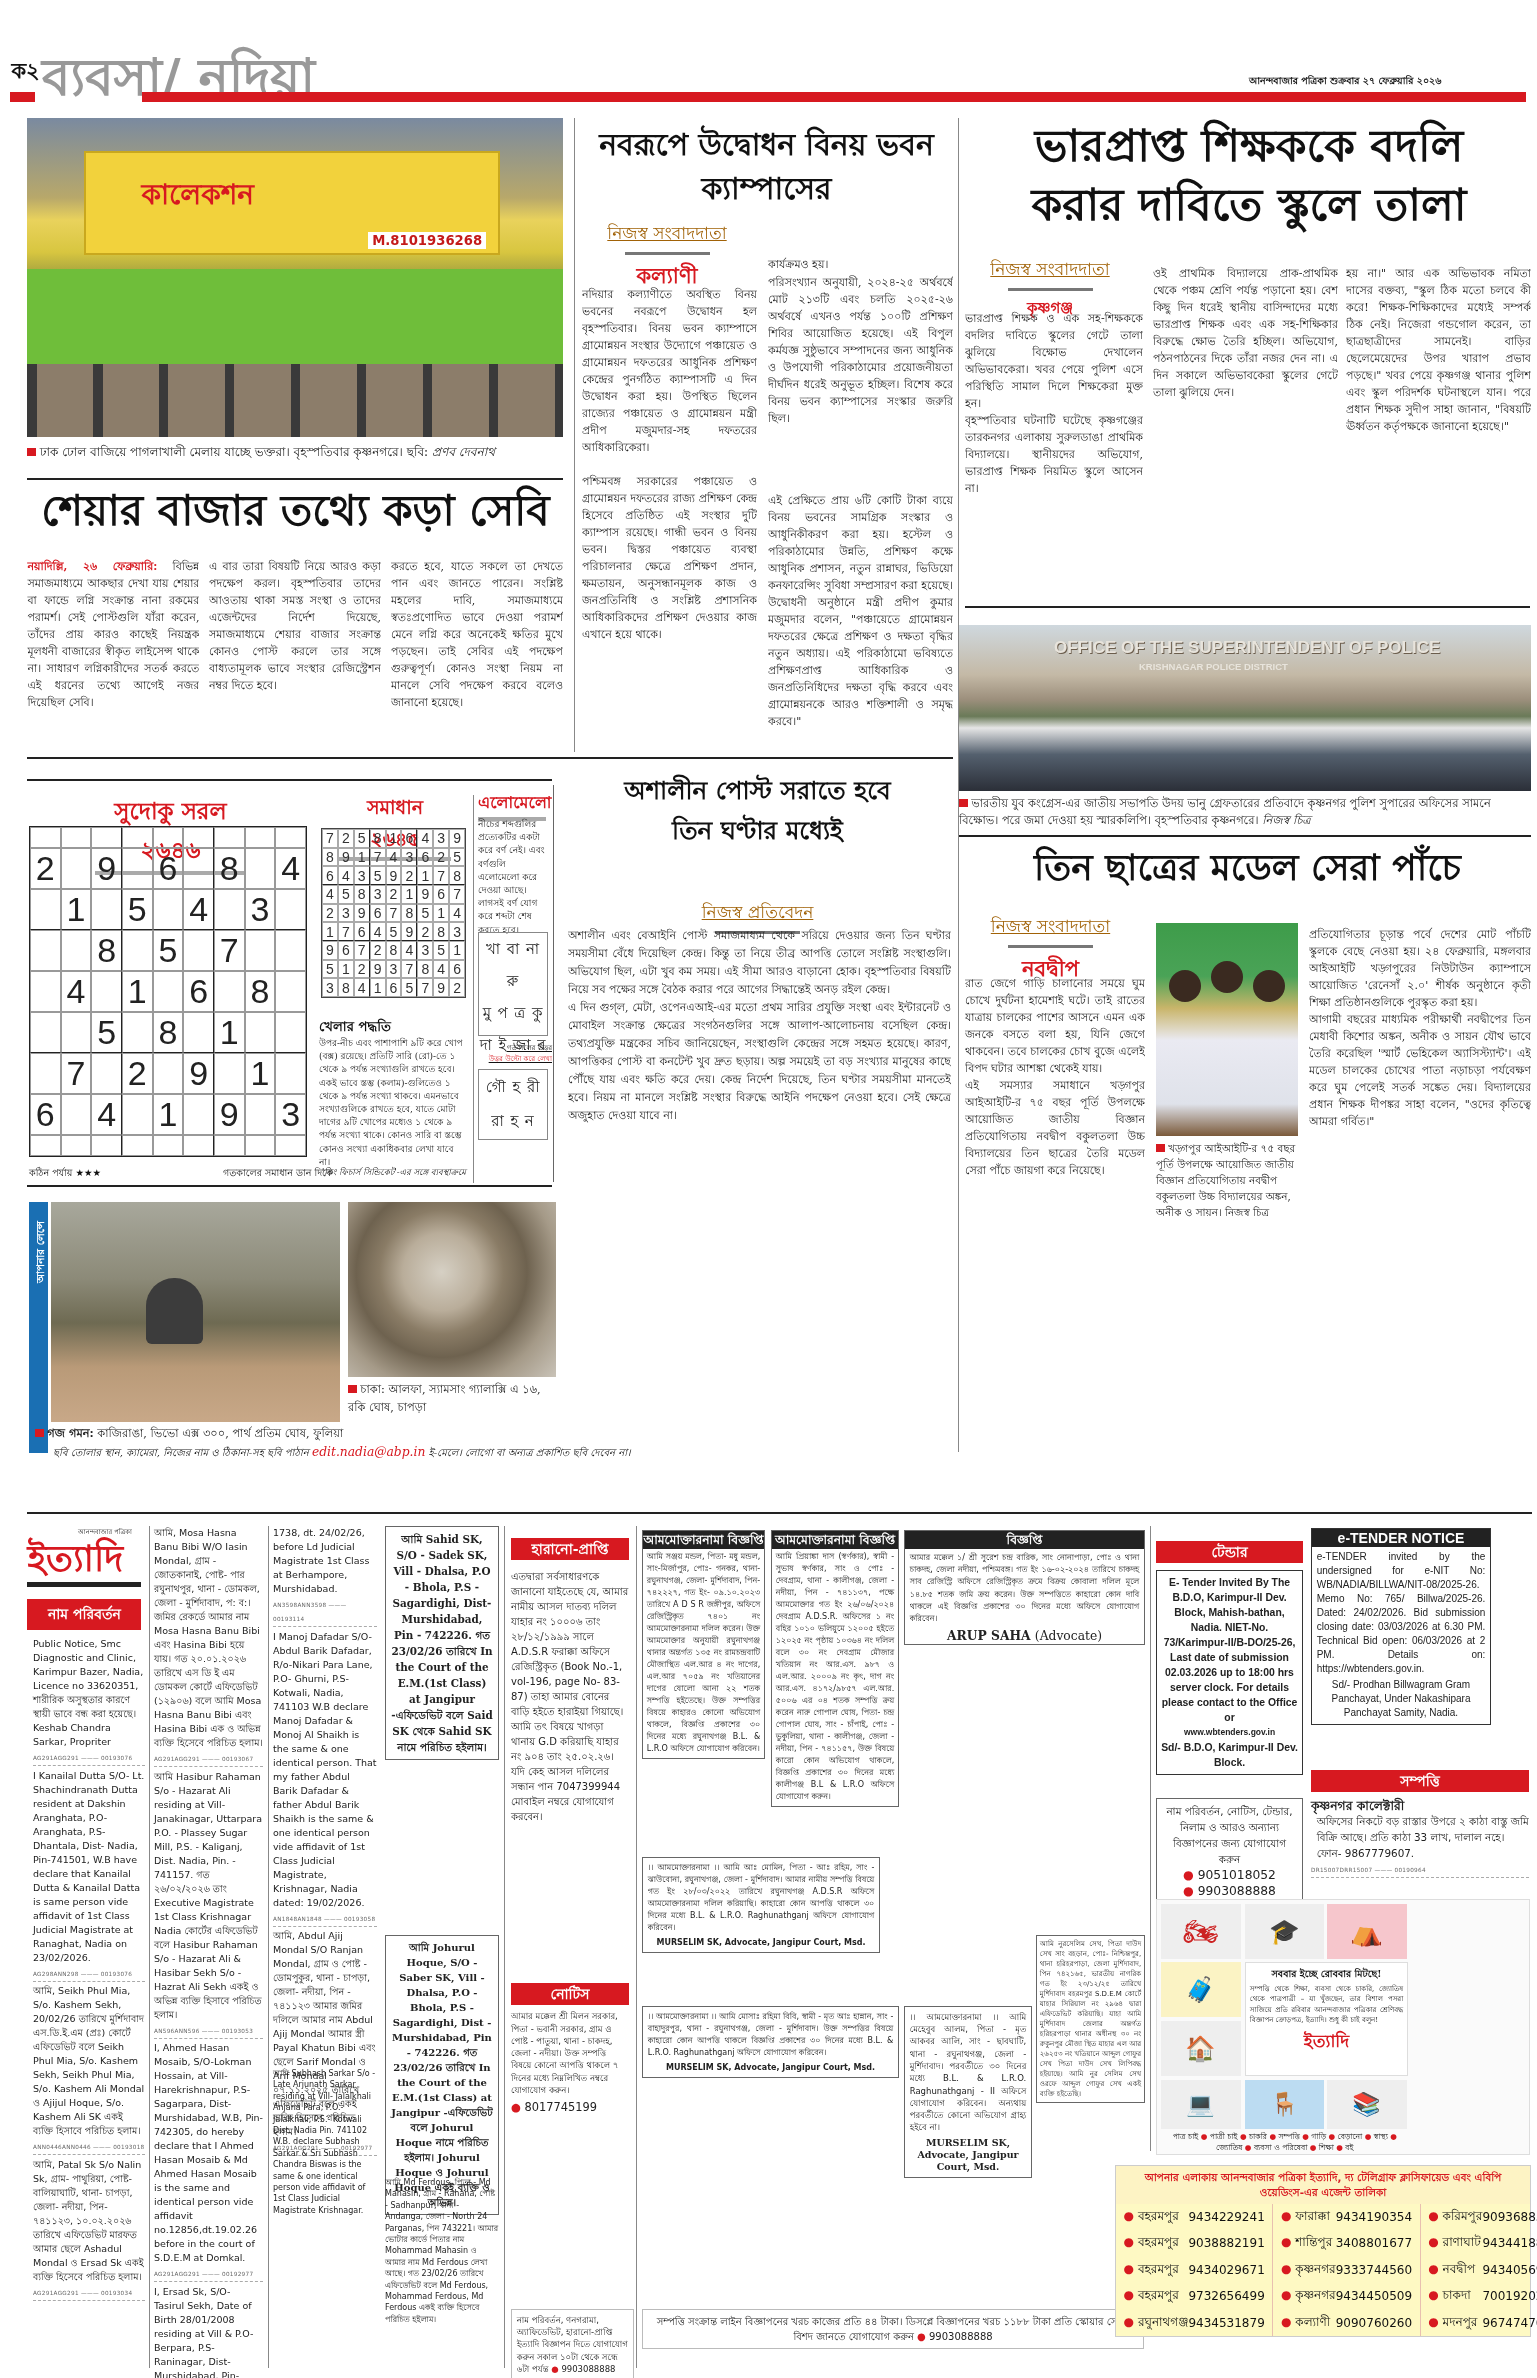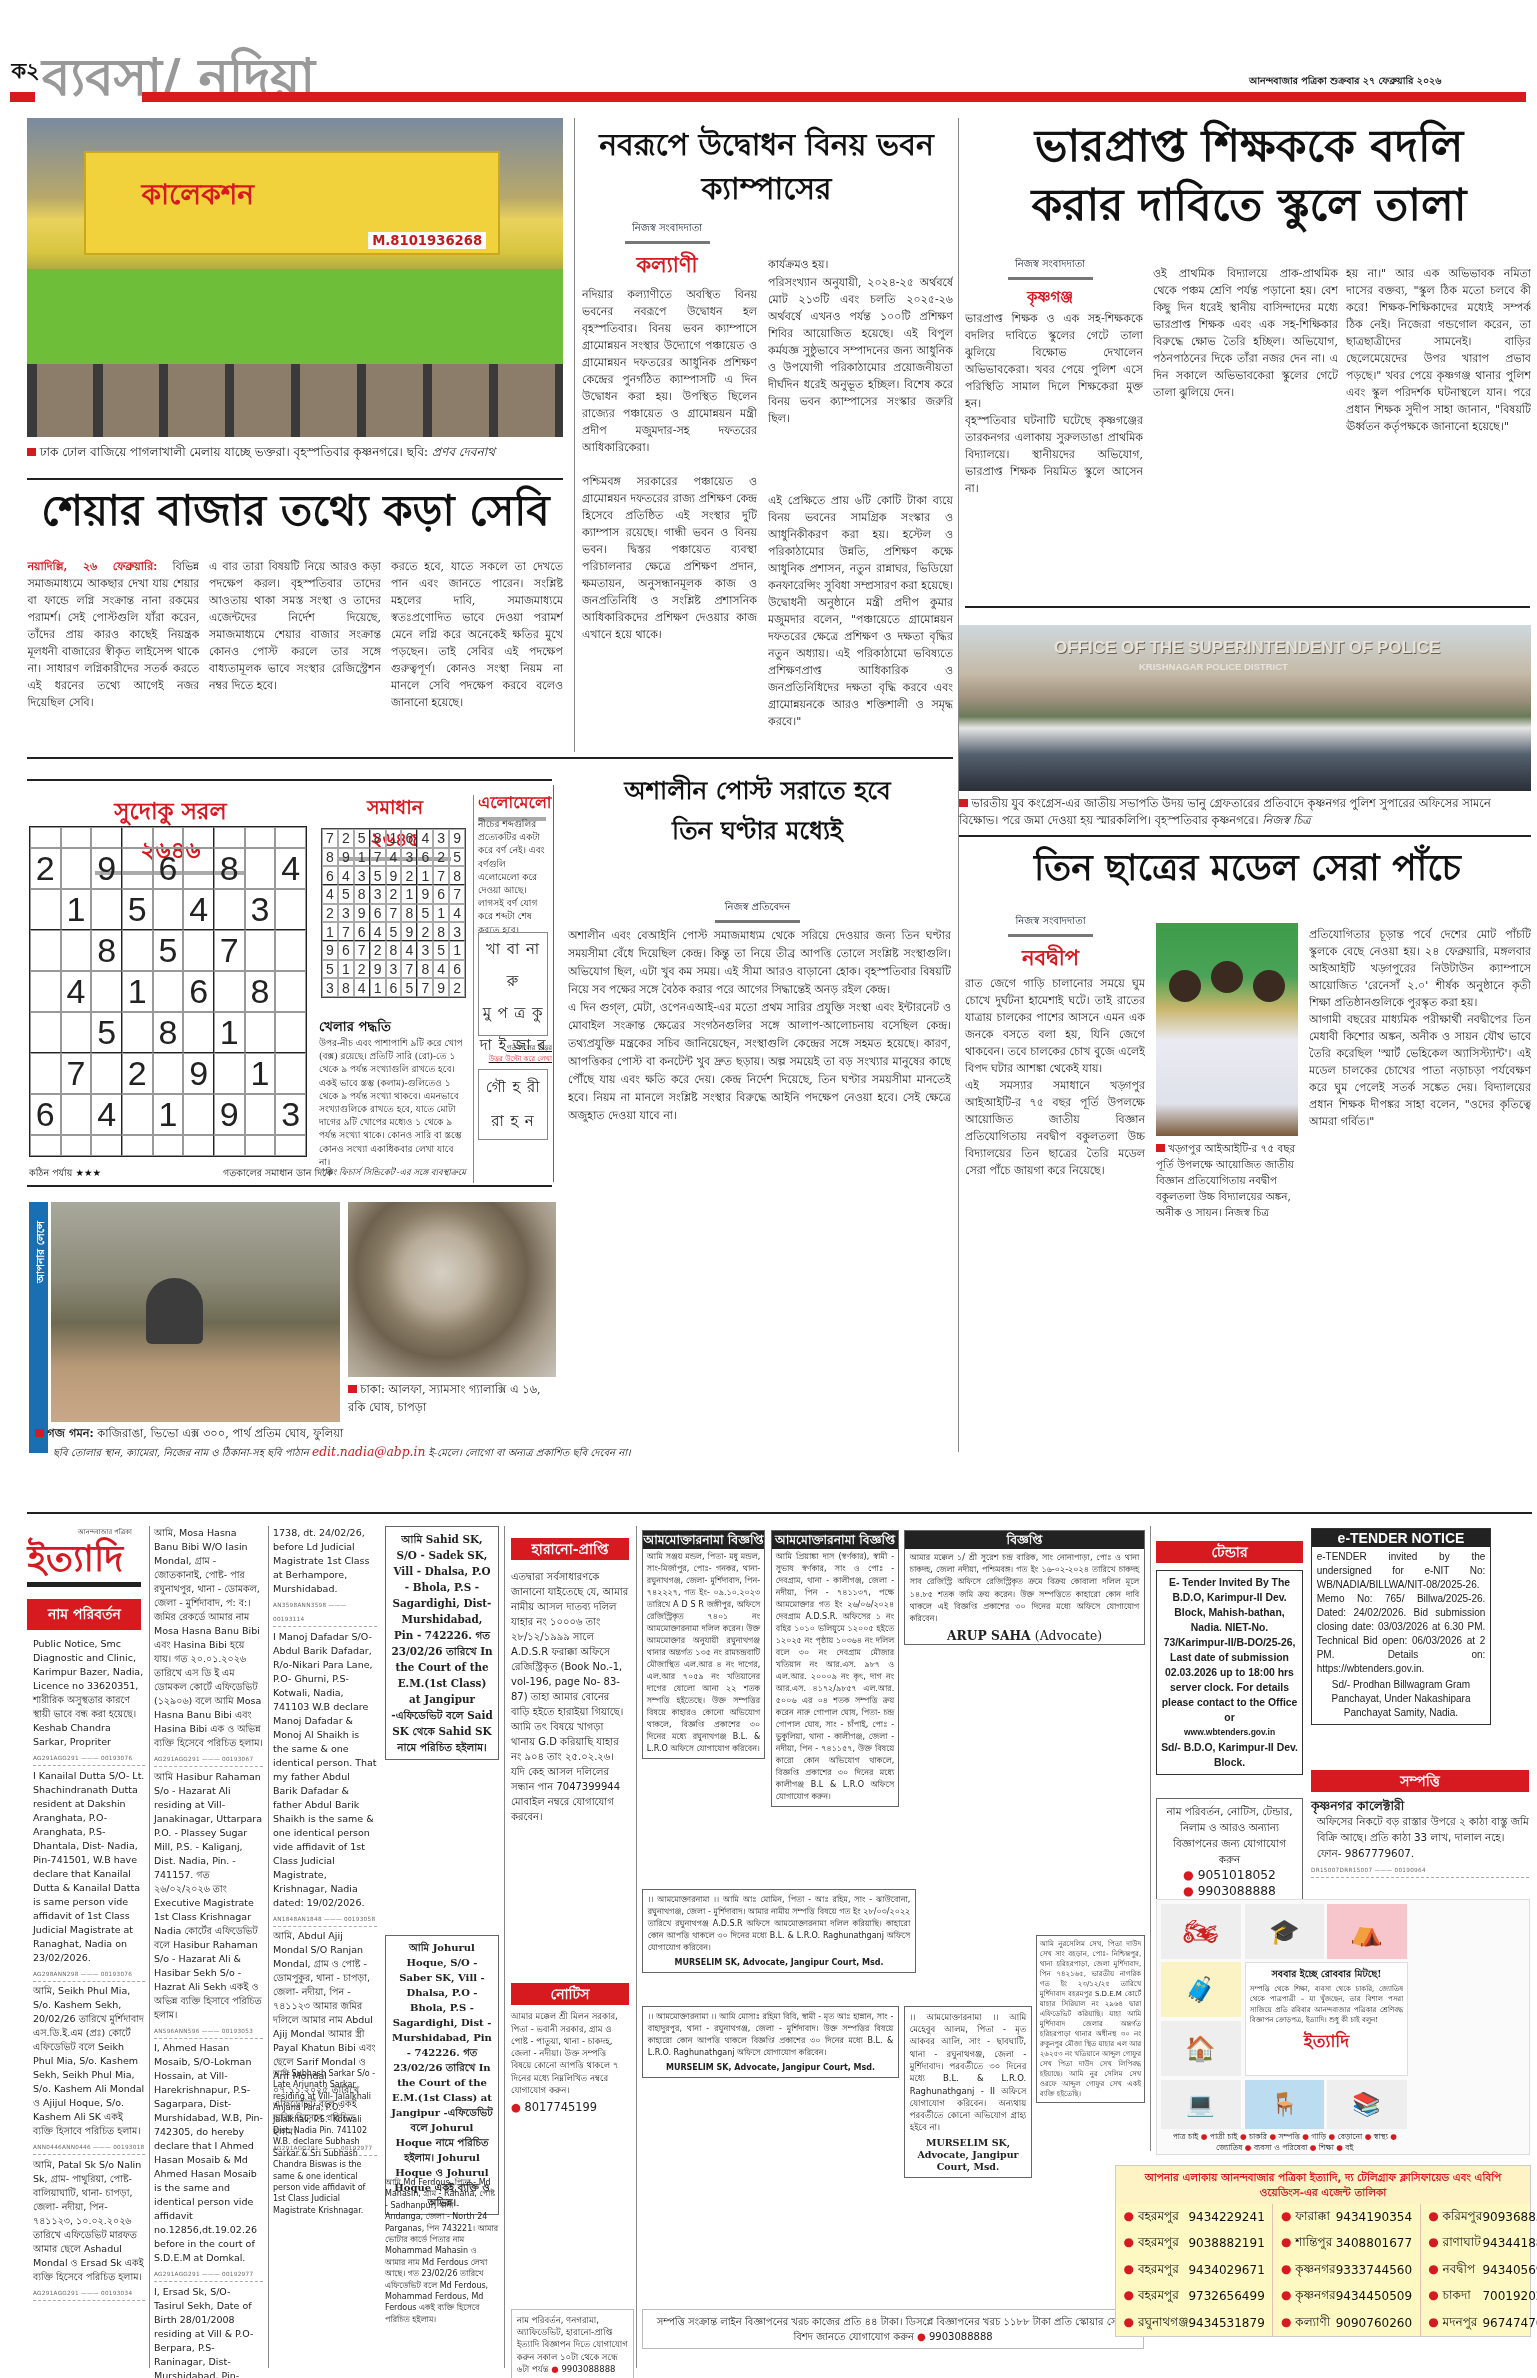--- a/index.html
+++ b/index.html
@@ -6,21 +6,21 @@
   body { width: 1538px; height: 2378px; background: #fff; font-family: "DejaVu Serif", serif; color: #111; position: relative; overflow: hidden; }
   .abs { position: absolute; }
   .serif { font-family: "DejaVu Serif", serif; }
   .sans { font-family: "DejaVu Sans", sans-serif; }
   .cond { font-family: "Liberation Sans", sans-serif; }
   .red { color: #d71920; }
   .rule { position: absolute; background: #222; }
   .vrule { position: absolute; background: #888; width: 0.9px; }
   .body-text { font-size: 11px; line-height: 17px; text-align: justify; color: #222; }
   .dateline { color: #d71920; font-weight: bold; }
-  .byline { font-size: 10px; text-align: center; color: #0f172a; }
+  .byline { font-size: 17px; text-align: center; color: #a16207; text-decoration: underline; }
   .byline-under { width: 85px; height: 2.8px; background: #777; margin: 3.8px auto 5.7px; }
   .place { font-size: 21px; font-weight: bold; color: #d71920; text-align: center; }
   .photo { position: absolute; overflow: hidden; }
   .caption { font-size: 12px; line-height: 18px; color: #222; }
   .caption .sq { display: inline-block; width: 8.5px; height: 8.5px; background: #d71920; margin-right: 3.8px; }
   .headline { font-weight: bold; color: #111; line-height: 1.15; }
   
   .sudoku { position:absolute; border:1.9px solid #222; display:grid; grid-template-columns: repeat(9, 1fr); grid-template-rows: repeat(9, 1fr); }
   .sudoku .cell { border: 0.9px solid #999; display:flex; align-items:center; justify-content:center; font-family:"Liberation Sans", sans-serif; font-size:34px; color:#222; }
   .solution { position:absolute; border:1.9px solid #444; display:grid; grid-template-columns: repeat(9, 1fr); grid-template-rows: repeat(9, 1fr); }
@@ -434,21 +434,21 @@
 </div>
 
 <div class="cls-col cls-box" style="left:904px;top:1530px;width:241px;padding:0;font-size:8px;line-height:12.3px;">
   <div class="cls-head-dark">বিজ্ঞপ্তি</div>
   <div style="padding:2.8px 4.7px;text-align:justify;">আমার মক্কেল ১/ শ্রী সুরেশ চন্দ্র বারিক, সাং নোনাপাড়া, পোঃ ও থানা চাকদহ, জেলা নদীয়া, পশ্চিমবঙ্গ। গত ইং ১৬-০২-২০২৪ তারিখে চাকদহ সাব রেজিস্ট্রি অফিসে রেজিস্ট্রিকৃত ক্রমে বিক্রয় কোবালা দলিল মূলে ১৪.৮৫ শতক জমি ক্রয় করেন। উক্ত সম্পত্তিতে কাহারো কোন দাবি থাকলে এই বিজ্ঞপ্তি প্রকাশের ৩০ দিনের মধ্যে অফিসে যোগাযোগ করিবেন।</div>
   <div style="padding:1.9px 4.7px;font-family:'DejaVu Serif',serif;font-size:12.3px;font-weight:bold;text-align:center;">
     <span>ARUP SAHA</span> <span style="font-weight:normal;">(Advocate)</span>
   </div>
 </div>
 
-<div class="cls-col cls-box" style="left:642px;top:1857px;width:274px;font-size:8px;line-height:12px;text-align:justify;margin-top:32px;">
+<div class="cls-col cls-box" style="left:642px;top:1857px;width:238px;font-size:8px;line-height:12px;text-align:justify;">
   <span>।। আমমোক্তারনামা ।। আমি আঃ মোমিন, পিতা - আঃ রহিম, সাং - ঝাউবোনা, রঘুনাথগঞ্জ, জেলা - মুর্শিদাবাদ। আমার নামীয় সম্পত্তি বিষয়ে গত ইং ২৮/০৩/২০২২ তারিখে রঘুনাথগঞ্জ A.D.S.R অফিসে আমমোক্তারনামা দলিল করিয়াছি। কাহারো কোন আপত্তি থাকলে ৩০ দিনের মধ্যে B.L. &amp; L.R.O. Raghunathganj অফিসে যোগাযোগ করিবেন।</span>
   <div style="font-weight:bold;text-align:center;margin-top:2.8px;">MURSELIM SK, Advocate, Jangipur Court, Msd.</div>
 </div>
 <div class="cls-col cls-box" style="left:642px;top:2006px;width:257px;font-size:8px;line-height:12px;text-align:justify;">
   <span>।। আমমোক্তারনামা ।। আমি মোসাঃ রহিমা বিবি, স্বামী - মৃত আঃ হান্নান, সাং - বাহাদুরপুর, থানা - রঘুনাথগঞ্জ, জেলা - মুর্শিদাবাদ। উক্ত সম্পত্তির বিষয়ে কাহারো কোন আপত্তি থাকলে বিজ্ঞপ্তি প্রকাশের ৩০ দিনের মধ্যে B.L. &amp; L.R.O. Raghunathganj অফিসে যোগাযোগ করিবেন।</span>
   <div style="font-weight:bold;text-align:center;margin-top:2.8px;">MURSELIM SK, Advocate, Jangipur Court, Msd.</div>
 </div>
 <div class="cls-col cls-box" style="left:904px;top:2006px;width:128px;font-size:8.5px;line-height:12.3px;text-align:justify;">
   <span>।। আমমোক্তারনামা ।। আমি মেহেবুব আলম, পিতা - মৃত আকবর আলি, সাং - ছাবঘাটি, থানা - রঘুনাথগঞ্জ, জেলা - মুর্শিদাবাদ। পরবর্তীতে ৩০ দিনের মধ্যে B.L. &amp; L.R.O. Raghunathganj - II অফিসে যোগাযোগ করিবেন। অন্যথায় পরবর্তীতে কোনো অভিযোগ গ্রাহ্য হইবে না।</span>
   <div style="font-family:'DejaVu Serif',serif;font-weight:bold;font-size:9.5px;text-align:center;margin-top:2.8px;">MURSELIM SK, Advocate, Jangipur Court, Msd.</div>

